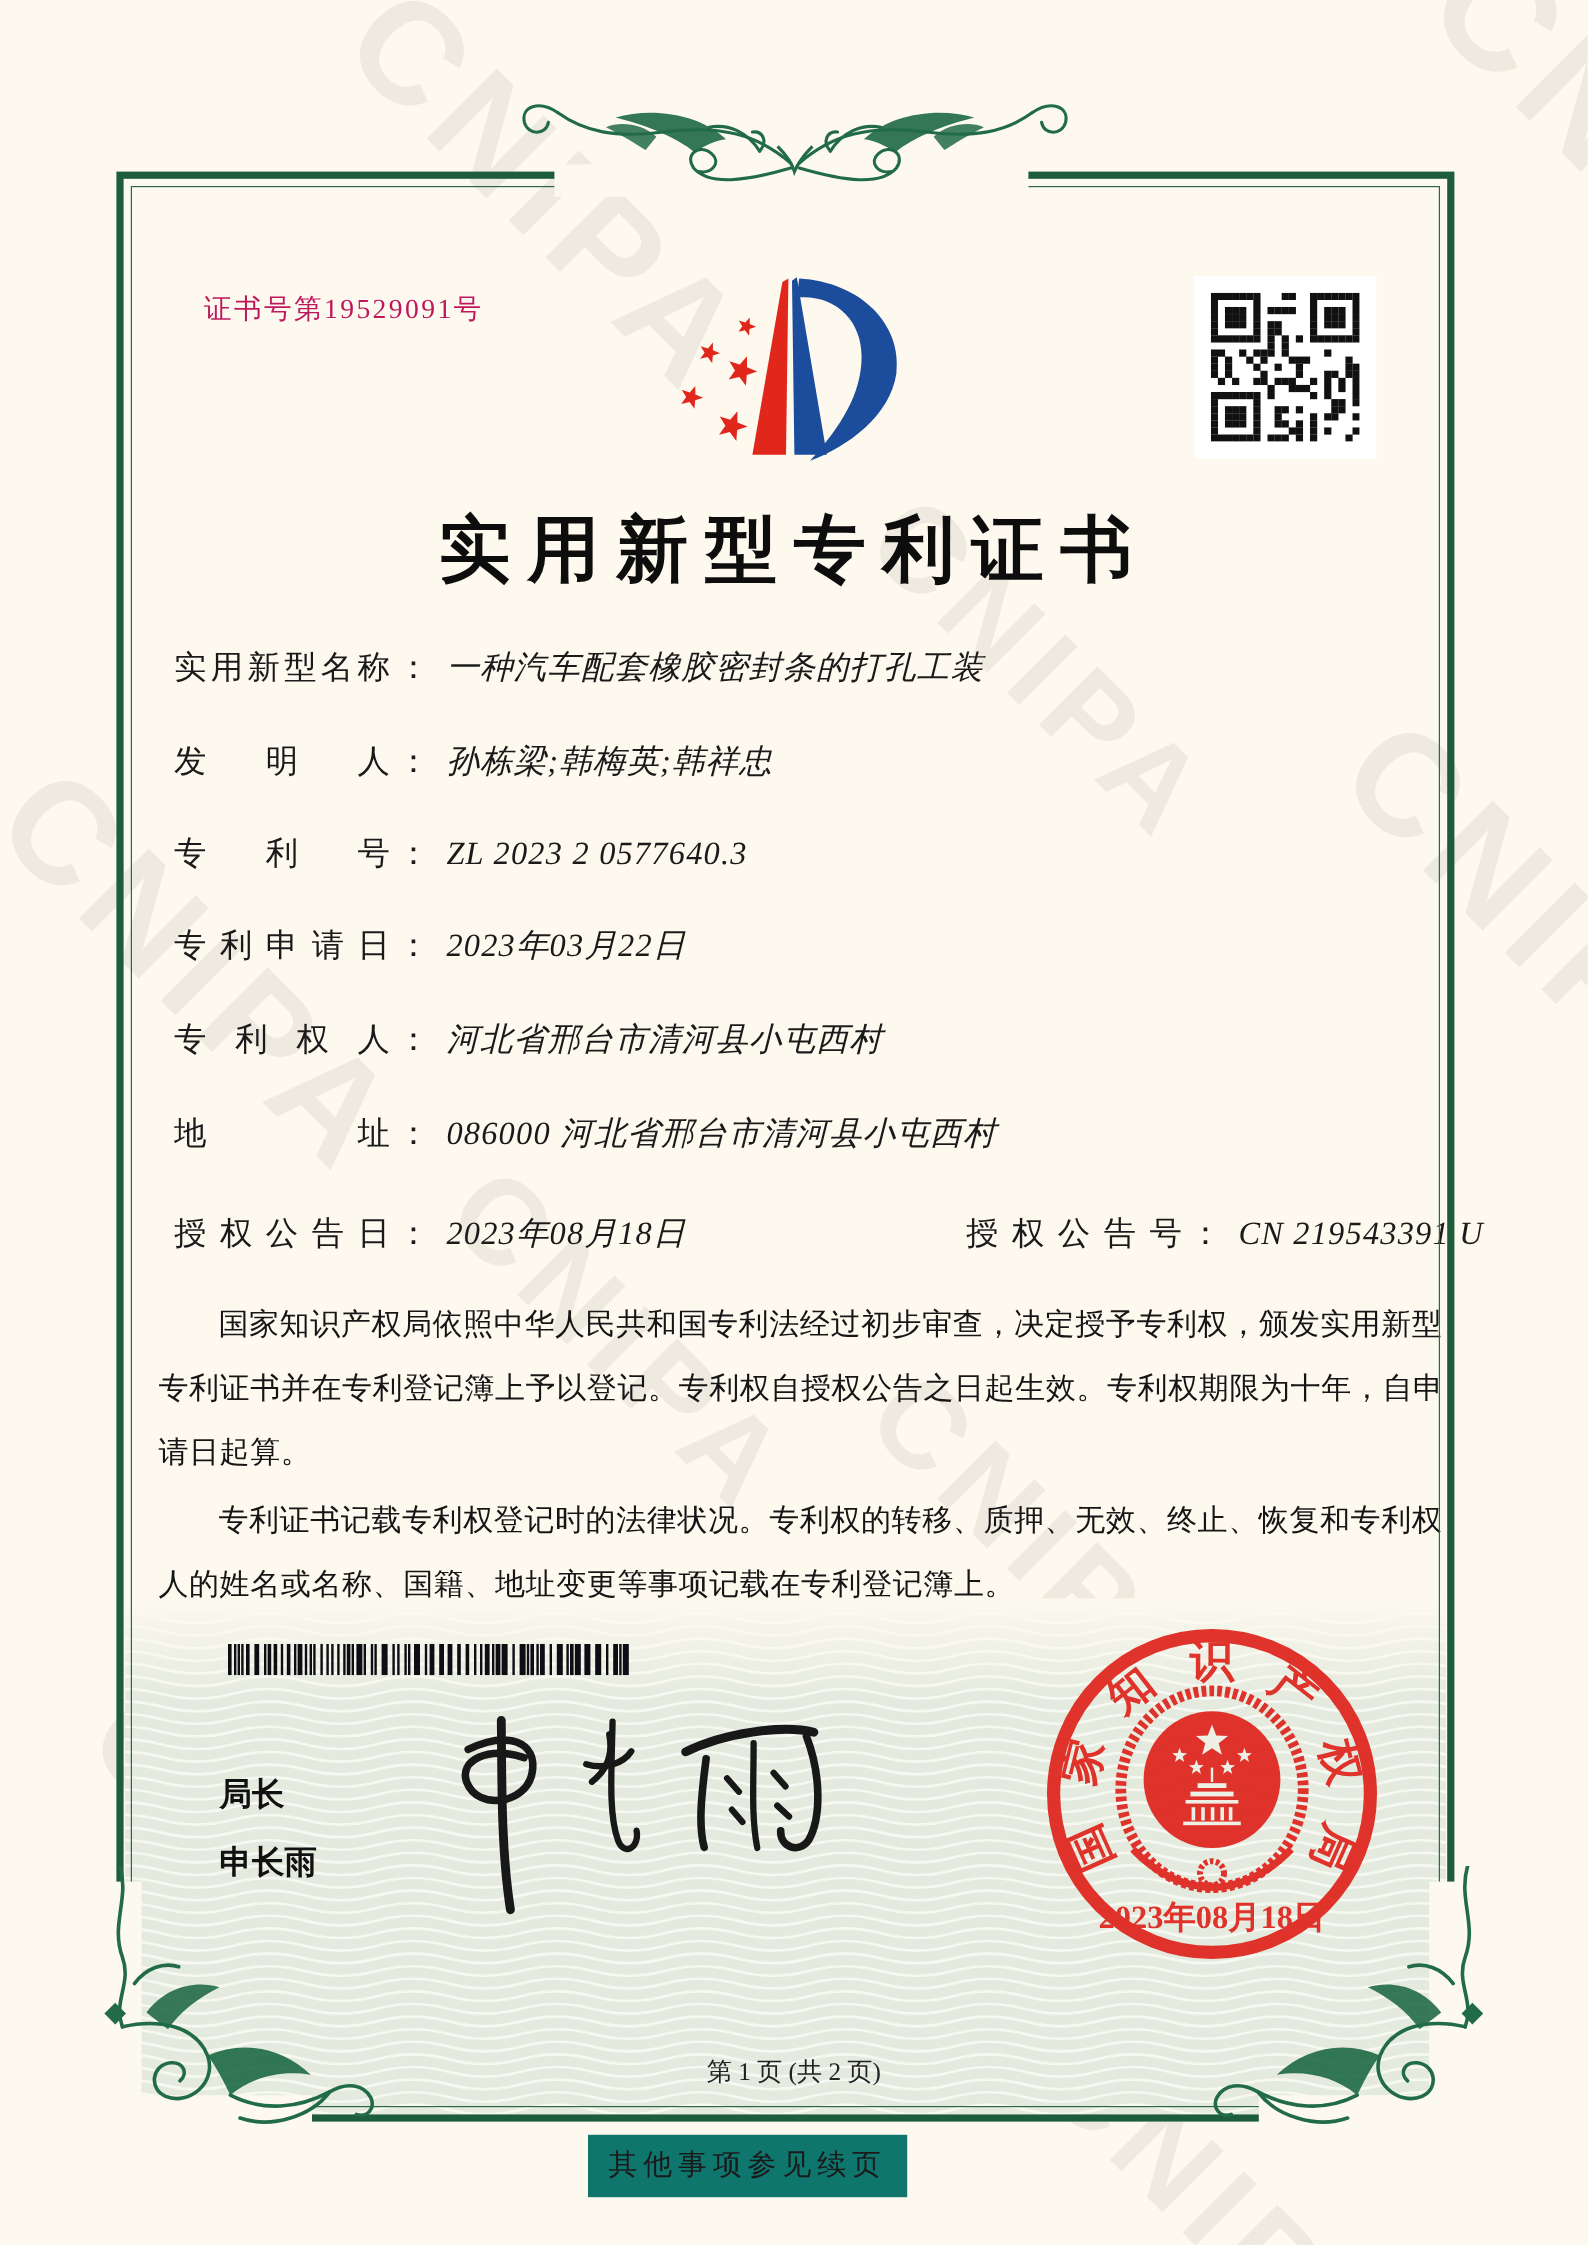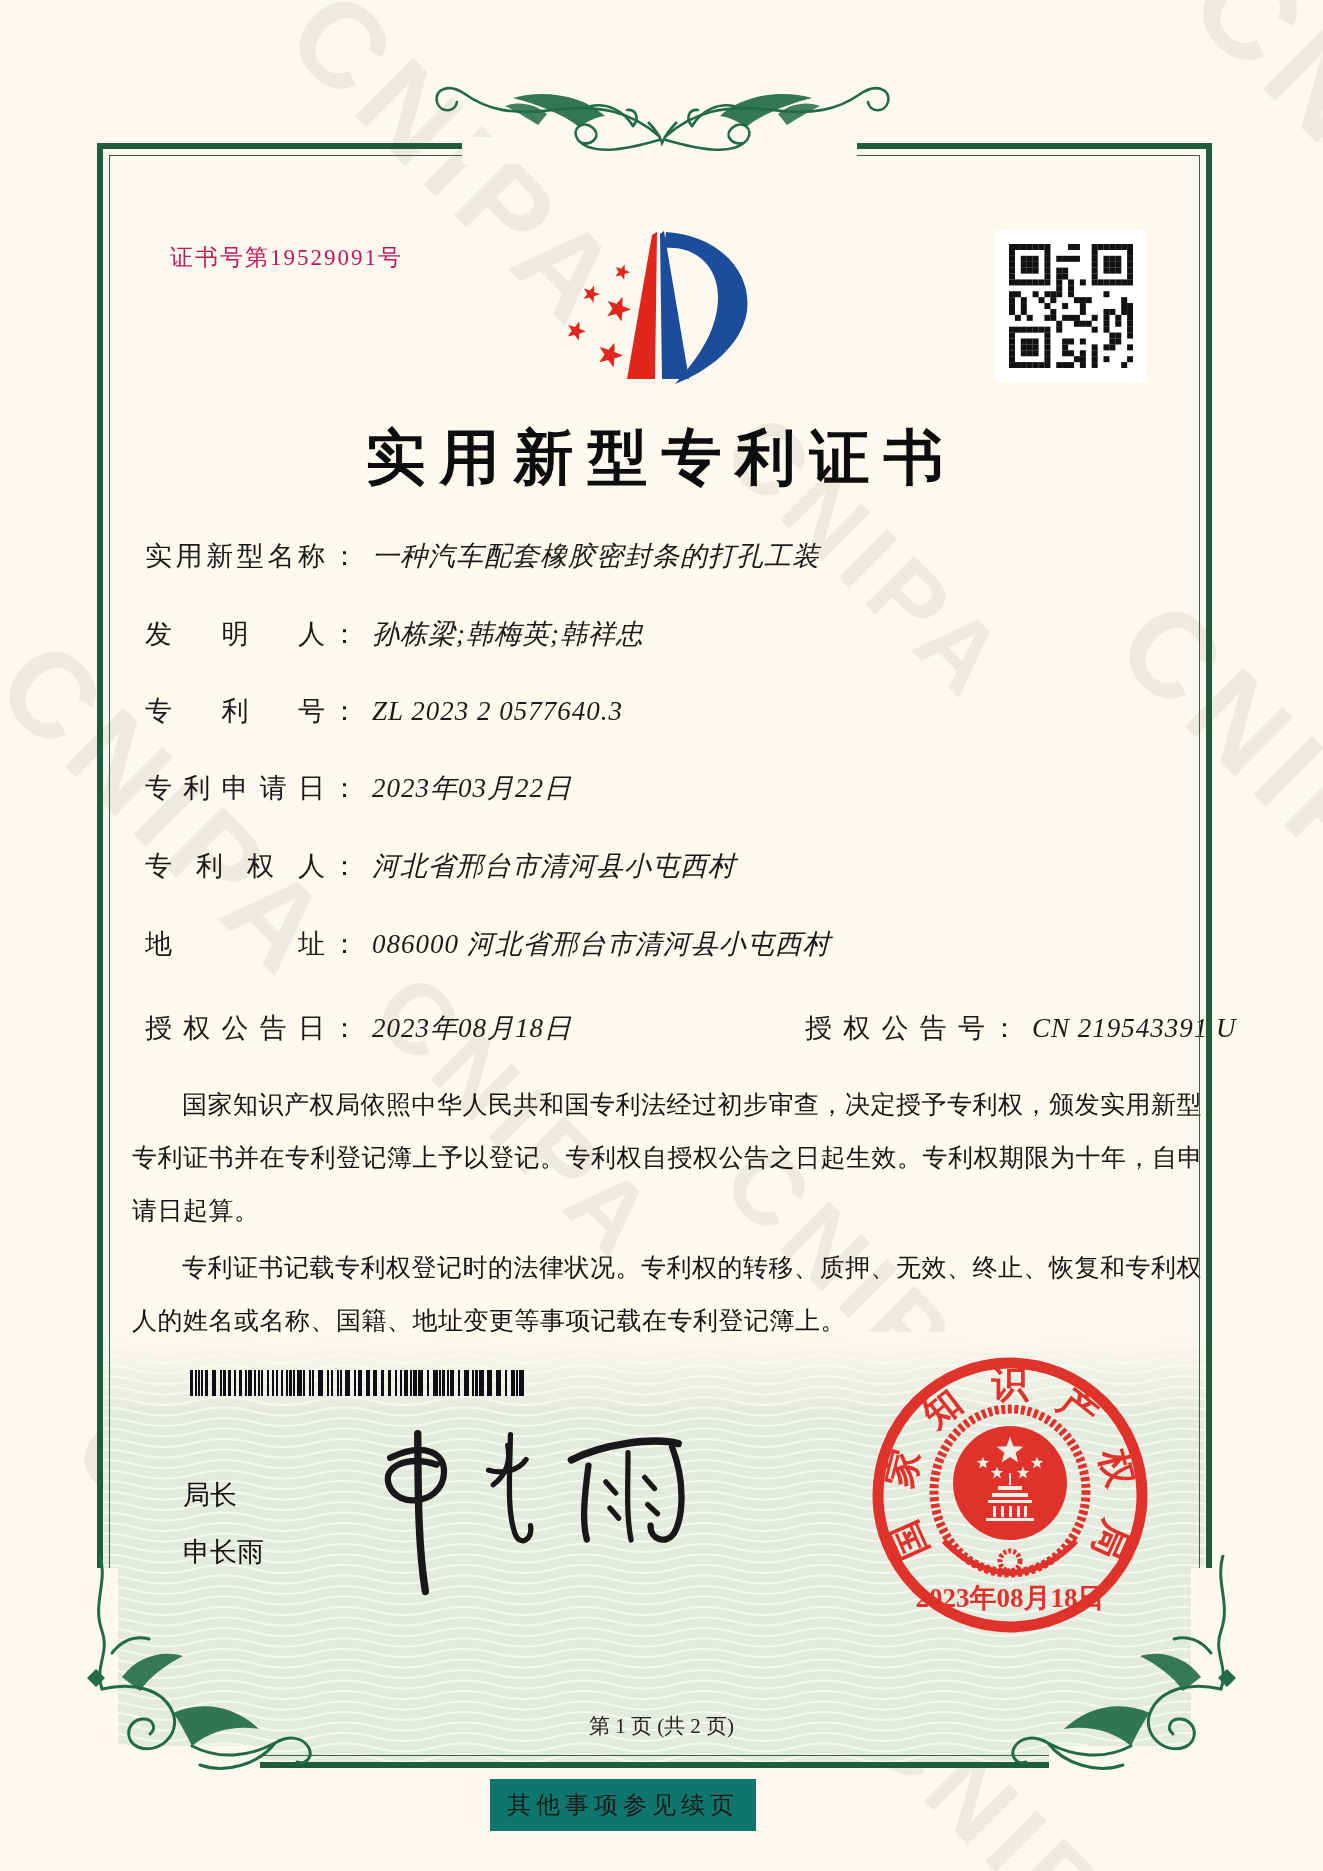--- a/index.html
+++ b/index.html
@@ -31,21 +31,21 @@
   .jlabel{display:inline-flex;justify-content:space-between;width:180px;vertical-align:top;}
   .colon{margin:0 14px 0 6px;}
   .rowval{letter-spacing:1px;font-style:italic;}
   .grant2{position:absolute;left:660px;top:0;}
 
   .paras{position:absolute;left:132px;top:1078px;width:1072px;color:#151515;}
   .paras p{margin:0;font-size:25px;line-height:2.12;text-indent:2em;letter-spacing:0.5px;}
   .paras p + p{margin-top:4px;}
 
   .director{position:absolute;left:183px;top:1482px;font-family:"Liberation Sans","DejaVu Sans",sans-serif;
-      font-weight:400;font-size:27px;color:#111;line-height:1;}
+      font-weight:700;font-size:27px;color:#111;line-height:1;}
   .director div + div{margin-top:30px;}
 
   .footerpage{position:absolute;left:0;top:1712px;width:100%;text-align:center;font-size:21px;color:#222;}
   .notebox{position:absolute;left:490px;top:1779px;width:266px;height:52px;background:#0f766e;
       text-align:center;line-height:52px;font-size:24px;letter-spacing:5px;color:#1a1a1a;z-index:3;}
 
   svg{display:block;}
   .abs{position:absolute;}
 </style>
 </head>

